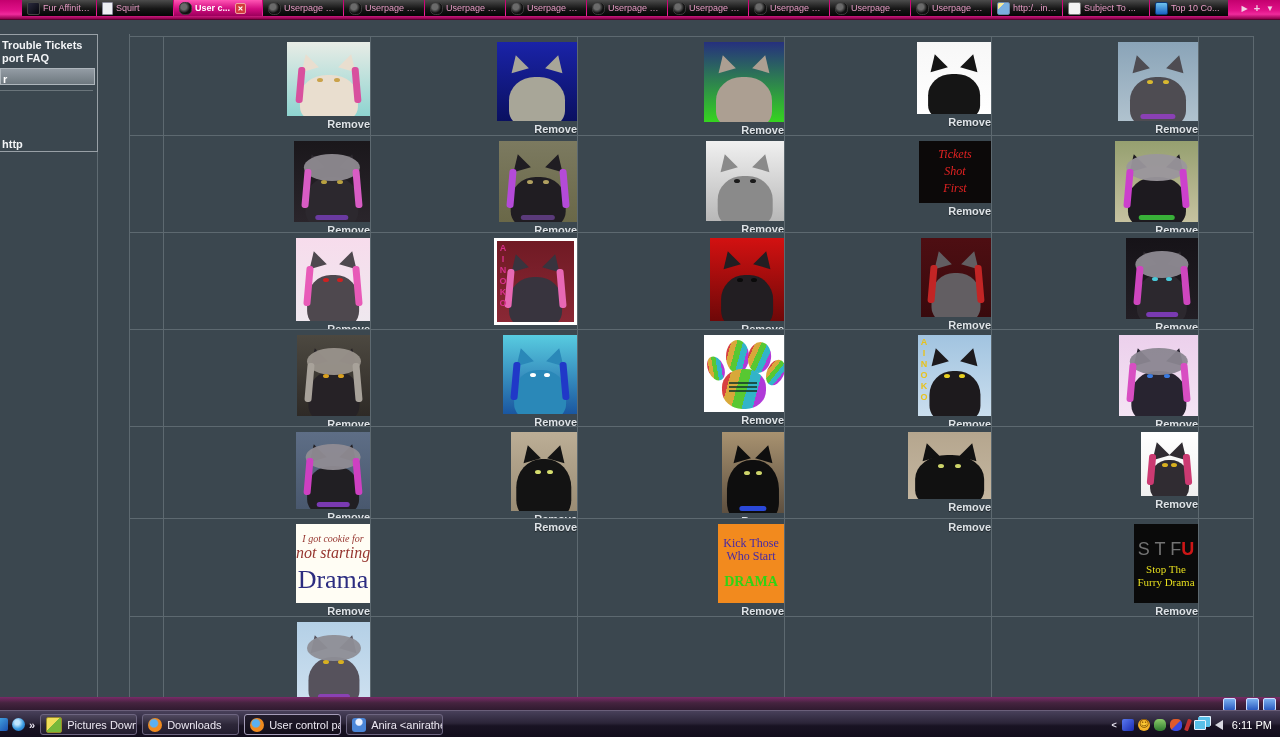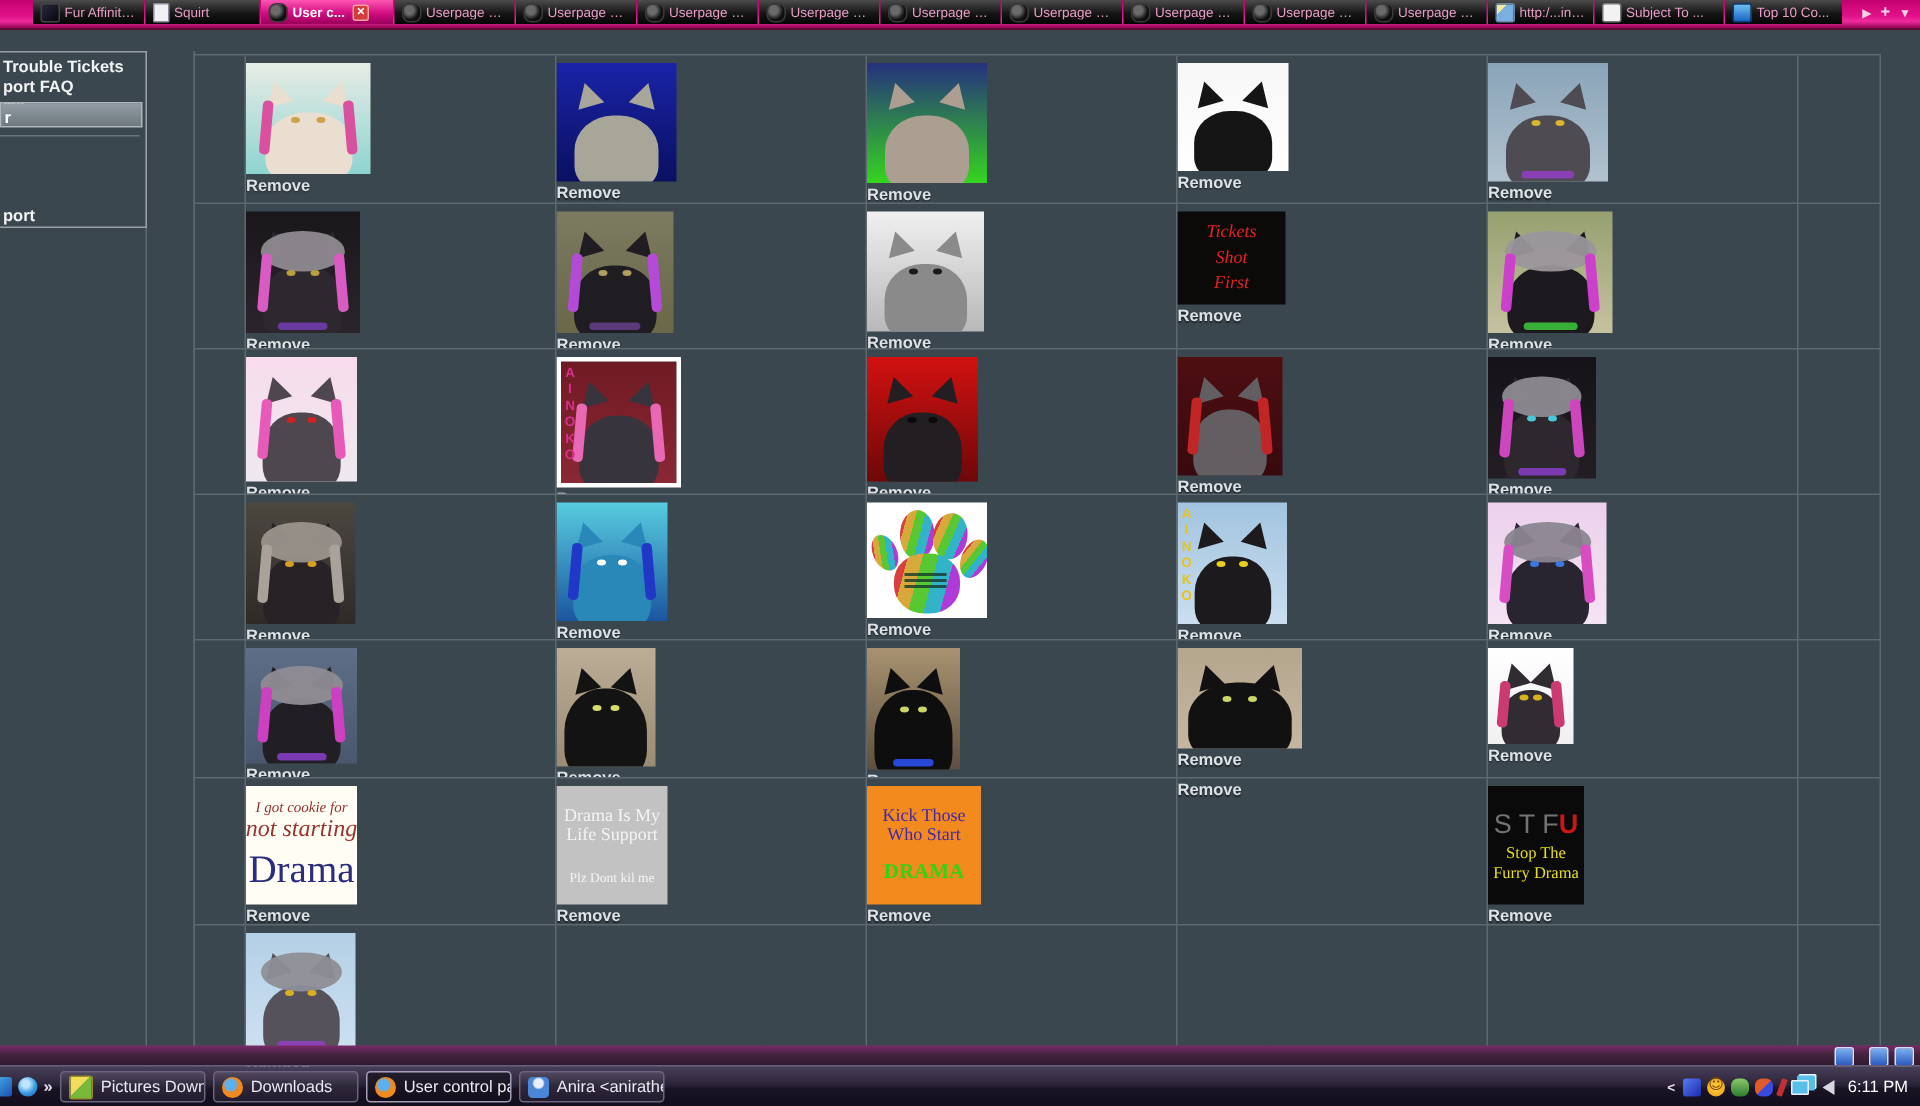--- a/index.html
+++ b/index.html
@@ -37,21 +37,21 @@
   .sb-hl{position:absolute;left:0;top:33px;width:93px;height:15px;
     background:linear-gradient(180deg,#939ca4,#6e787f);border:1px solid #aeb6bc;cursor:pointer;}
   .sb-hl span{color:#fff;font-weight:bold;font-size:11px;margin-left:2px;}
   .sb-sep{position:absolute;left:0;top:55px;width:93px;height:1px;background:#8a949a;opacity:.6;}
   
   .grid{position:absolute;left:129px;top:2px;display:grid;
     grid-template-columns:34px 207px 207px 207px 207px 207px 55px;
     grid-template-rows:99px 97px 97px 97px 92px 98px 97px;
     border-top:1px solid #5d6970;border-left:1px solid #5d6970;}
   .cell{border-right:1px solid #5d6970;border-bottom:1px solid #5d6970;
-    display:flex;flex-direction:column;align-items:flex-start;overflow:hidden;}
+    display:flex;flex-direction:column;align-items:flex-end;overflow:hidden;}
   .avbox{position:relative;margin-top:5px;overflow:hidden;flex:0 0 auto;}
   .remove{margin-top:2px;font-size:11px;font-weight:bold;color:#dde2e6;
     text-shadow:0 1px 1px #1c2226;cursor:pointer;}
   
   .head{position:absolute;left:50%;bottom:-8%;transform:translateX(-50%);
     width:70%;height:64%;border-radius:46% 46% 32% 32%;}
   .head.big{width:84%;height:78%;bottom:-12%;}
   .ear{position:absolute;width:0;height:0;top:16%;
     border-left:9px solid transparent;border-right:9px solid transparent;}
   .ear.l{left:15%;transform:rotate(-16deg);} .ear.r{right:15%;transform:rotate(16deg);}
@@ -198,21 +198,21 @@
   <div class="vline" style="left:129px"></div>
 
   <div class="sidebar-box">
     <div class="sb-item" style="top:4px">Trouble Tickets</div>
     <div class="sb-item" style="top:17px">port FAQ</div>
     <div class="sb-item" style="top:30px;font-size:10px">ms</div>
     <div class="sb-hl">
       <span>r</span>
     </div>
     <div class="sb-sep"></div>
-    <div class="sb-item" style="top:103px">port</div>
+    <div class="sb-item" style="top:103px">http</div>
   </div>
 
   <div class="grid">
       <div class="cell"></div>
       <div class="cell">
         <div class="avbox" aria-label="cream anthro with pink mane on teal background" style="width: 83px; height: 74px; background: linear-gradient(rgb(232, 236, 230), rgb(142, 212, 208));">
           <div class="ear l" style="border-bottom: 16px solid rgb(233, 222, 207);"></div>
           <div class="ear r" style="border-bottom: 16px solid rgb(233, 222, 207);"></div>
           <div class="head" style="background: rgb(233, 222, 207);"></div>
           <div class="streak l" style="background: rgb(216, 80, 158);"></div>
@@ -506,31 +506,24 @@
         <div class="avbox" aria-label="white square with drama cookie text" style="width: 74px; height: 79px; background: rgb(255, 253, 244);">
           <div class="txtwrap">
             <p class="serif italic" style="font-size: 10px;"><span style="color: rgb(150, 53, 47);">I got cookie for</span></p>
             <p class="serif italic" style="font-size: 16px;"><span style="color: rgb(150, 53, 47);">not starting</span></p>
             <p class="serif " style="font-size: 26px; margin-top: 2px;"><span style="color: rgb(44, 44, 128);">Drama</span></p>
           </div>
         </div>
         <div class="remove">Remove</div>
       </div>
       <div class="cell">
-        <div class="avbox" aria-label="gray square with drama life support text" style="width: 74px; height: 79px; background: rgb(194, 194, 194);">
-          <div class="txtwrap">
-            <p class="serif " style="font-size: 12px;"><span style="color: rgb(244, 244, 244);">Drama Is My</span></p>
-            <p class="serif " style="font-size: 12px;"><span style="color: rgb(244, 244, 244);">Life Support</span></p>
-            <p class="serif " style="font-size: 9px; margin-top: 16px;"><span style="color: rgb(244, 244, 244);">Plz Dont kil me</span></p>
-          </div>
-        </div>
-        <div class="remove">Remove</div>
-      </div>
-      <div class="cell">
-        <div class="avbox" aria-label="orange square with kick those who start drama text" style="width: 76px; height: 79px; background: rgb(242, 138, 30);">
+        <div class="remove">Remove</div>
+      </div>
+      <div class="cell">
+        <div class="avbox" aria-label="orange square with kick those who start drama text" style="width: 66px; height: 79px; background: rgb(242, 138, 30);">
           <div class="txtwrap">
             <p class="serif " style="font-size: 12px;"><span style="color: rgb(68, 40, 168);">Kick Those</span></p>
             <p class="serif " style="font-size: 12px;"><span style="color: rgb(68, 40, 168);">Who Start</span></p>
             <p class="serif " style="font-size: 14px; margin-top: 10px;"><span style="color: rgb(48, 212, 20); font-weight: 700;">DRAMA</span></p>
           </div>
         </div>
         <div class="remove">Remove</div>
       </div>
       <div class="cell">
         <div class="remove">Remove</div>

